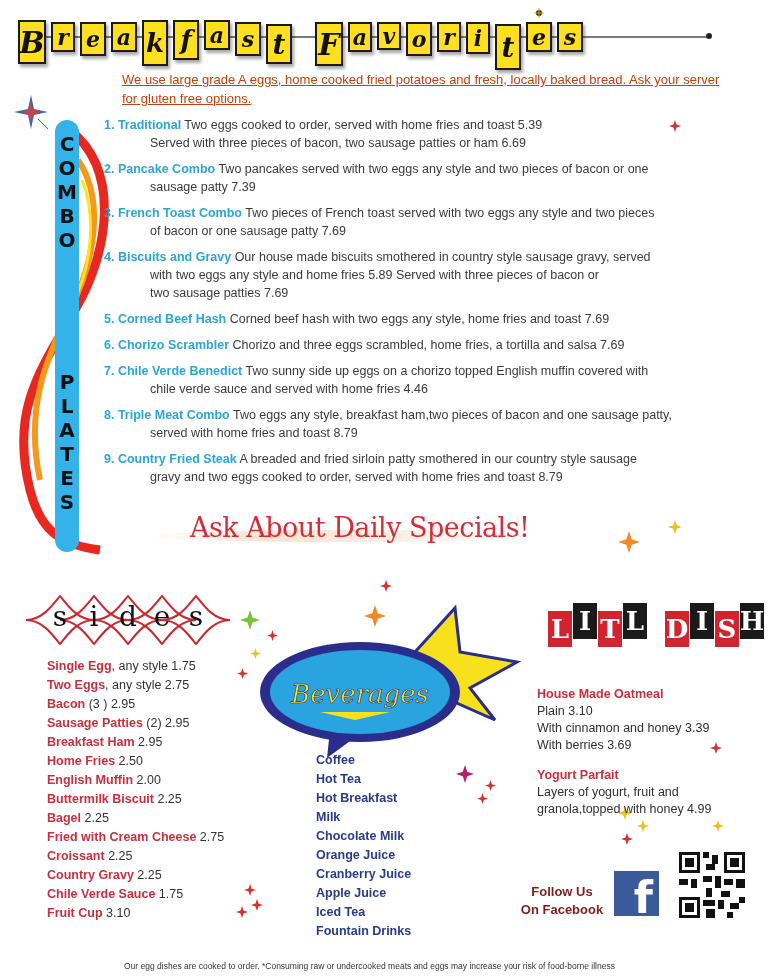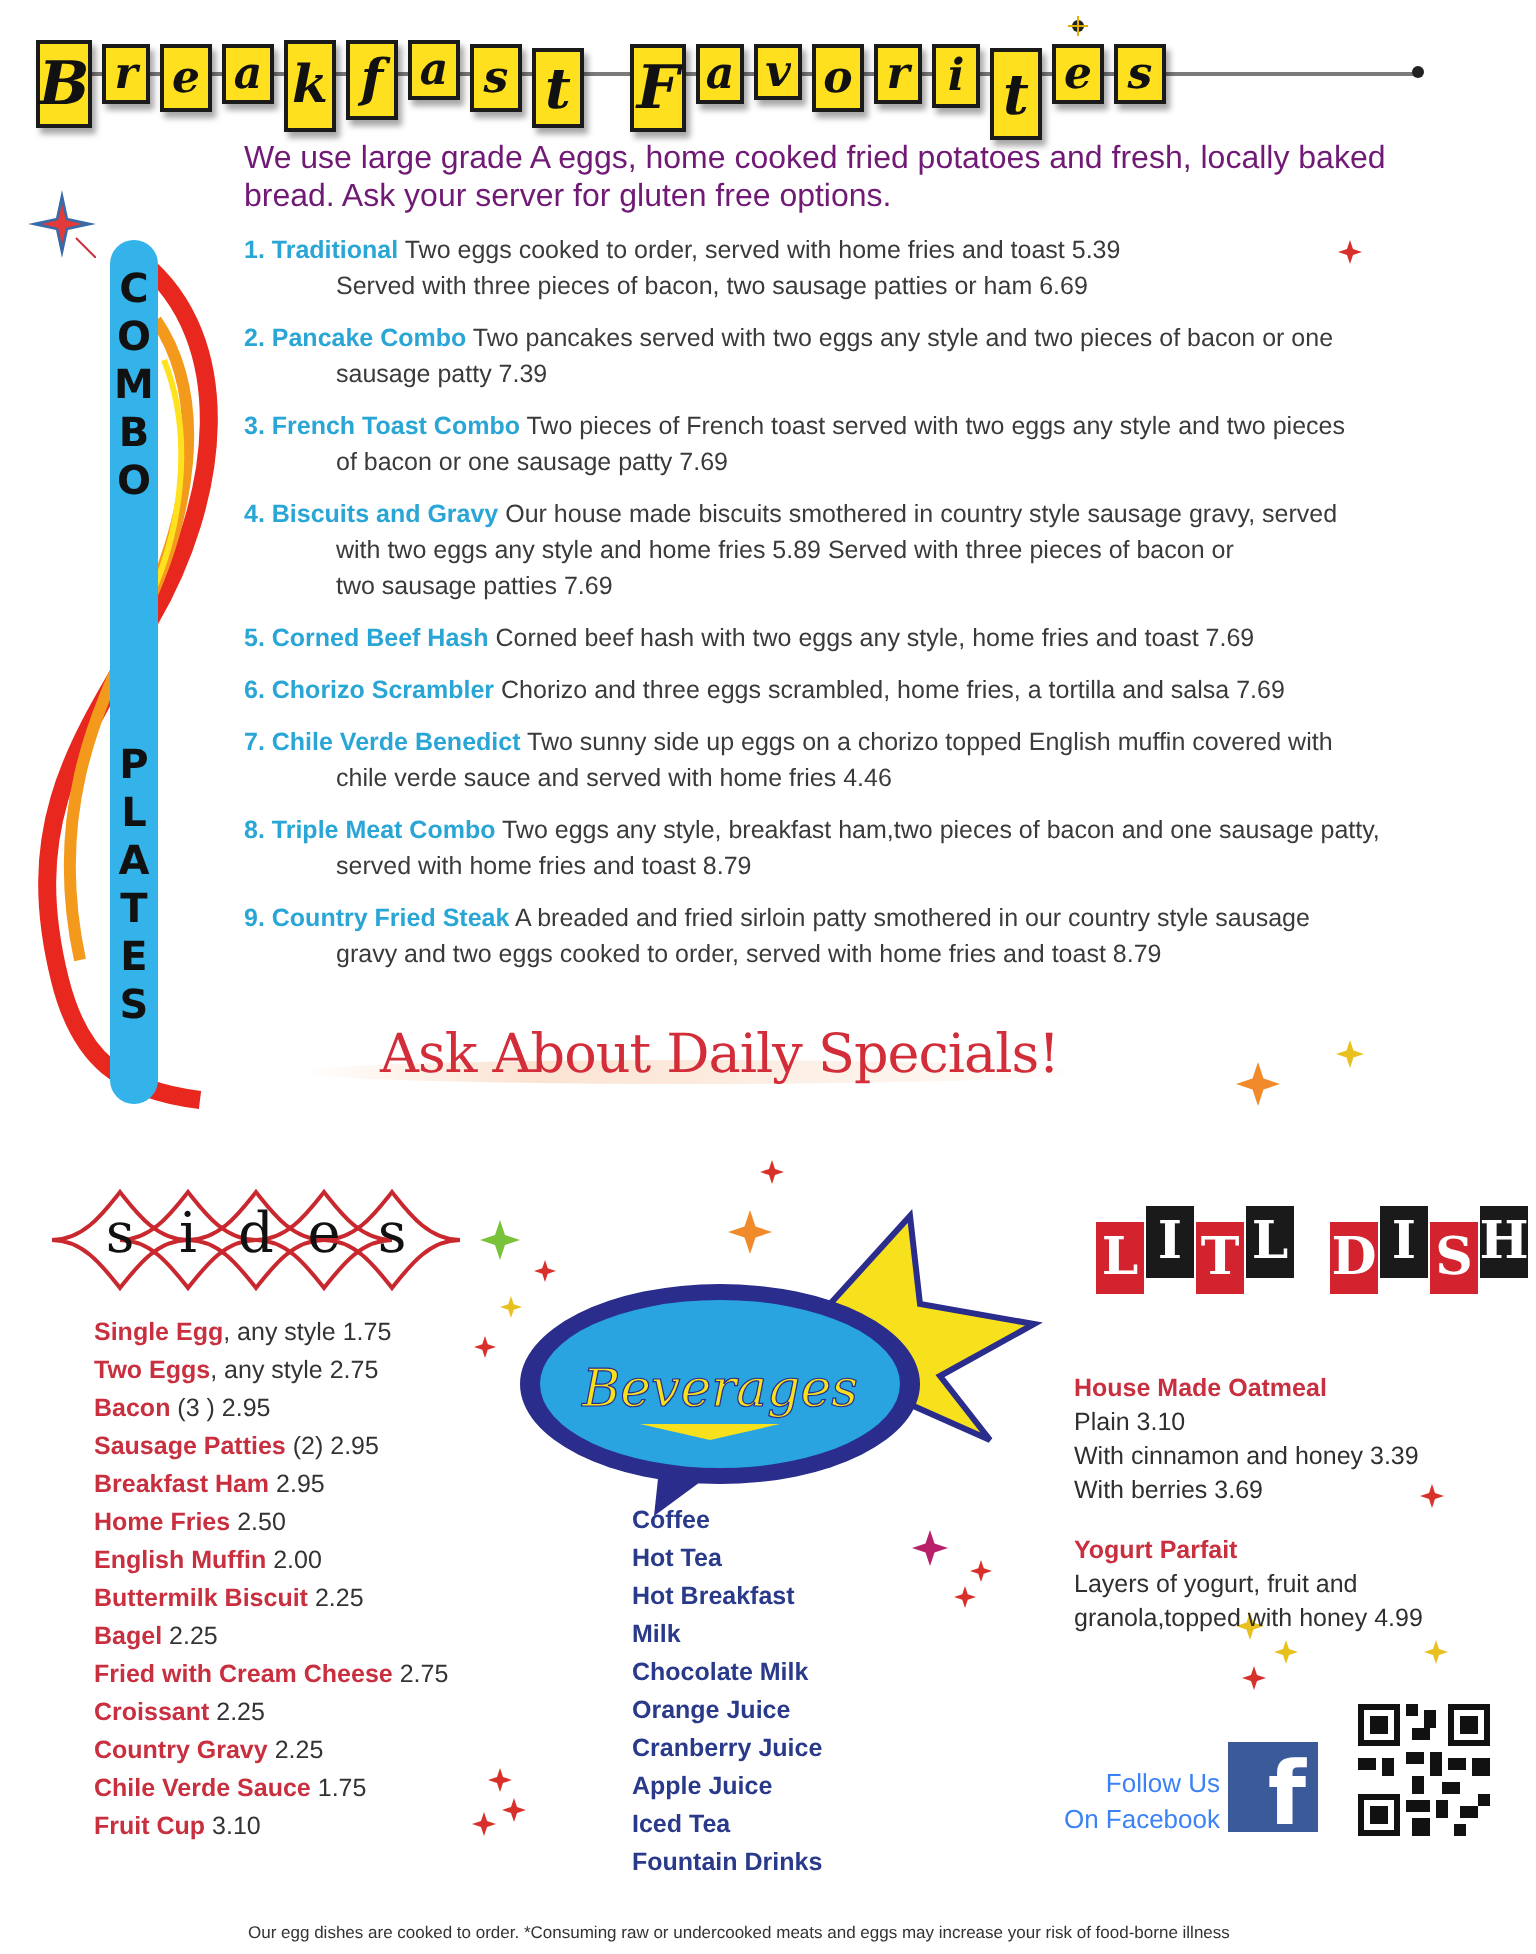--- a/index.html
+++ b/index.html
@@ -14,31 +14,31 @@
   .tile {
     background: #ffe01f; border: 2px solid #1a1a1a; box-shadow: 2px 3px 3px rgba(0,0,0,.35);
     display: flex; align-items: center; justify-content: center;
     font-family: "DejaVu Serif", serif; font-weight: bold; font-style: italic; color: #111;
     margin-right: 5px;
   }
   .tile.gap { margin-left: 18px; }
   .spark-top { position: absolute; left: 516px; top: 0; width: 10px; height: 10px; }
 
   
-  .intro { position: absolute; left: 122px; top: 70px; width: 600px; font-size: 16px; line-height: 19px; color: #701a75; }
+  .intro { position: absolute; left: 122px; top: 70px; width: 600px; font-size: 13px; line-height: 19px; color: #c2410c; text-decoration: underline; }
 
   
   .combo-pole { position: absolute; left: 55px; top: 120px; width: 24px; height: 432px; background: #34b3ea; border-radius: 12px; }
   .pole-text { position: absolute; left: 0; width: 24px; display: flex; flex-direction: column; align-items: center;
     font-family: "DejaVu Sans", sans-serif; font-weight: bold; color: #111; font-size: 20px; line-height: 24px; }
   .swoosh { position: absolute; left: 0; top: 90px; width: 110px; height: 470px; }
   .compass { position: absolute; left: 14px; top: 95px; width: 34px; height: 34px; }
 
   
-  .combo-list { position: absolute; left: 122px; top: 116px; width: 630px; }
+  .combo-list { position: absolute; left: 104px; top: 116px; width: 630px; }
   .combo { font-size: 12.5px; line-height: 18px; color: #3a3a3a; margin-bottom: 8px; }
   .combo .name { color: #2aa6d6; font-weight: bold; }
   .combo .cont { display: block; padding-left: 46px; }
 
   
   .specials { position: absolute; left: 150px; top: 500px; width: 400px; height: 65px; }
   .specials .streak { position: absolute; left: 0; top: 30px; width: 390px; height: 12px;
     background: linear-gradient(90deg, rgba(255,235,210,.0), rgba(250,215,190,.7) 30%, rgba(250,230,215,.4) 80%, rgba(255,255,255,0)); border-radius: 50%; }
   .specials .text { position: absolute; left: 40px; top: 12px; font-family: "DejaVu Serif", serif; font-size: 27px; color: #d22d38; letter-spacing: -0.5px; }
 
@@ -57,21 +57,21 @@
   .dish-title { position: absolute; left: 548px; top: 603px; height: 46px; display: flex; align-items: flex-start; }
   .dtile { width: 24px; display: flex; align-items: center; justify-content: center; font-family: "DejaVu Serif", serif;
     font-size: 26px; font-weight: bold; color: #fff; margin-right: 1px; }
   .dtile.red { background: #d3232e; height: 36px; margin-top: 8px; }
   .dtile.black { background: #1a1a1a; height: 36px; }
   .dtile.space { width: 16px; background: transparent; }
   .dish-block { position: absolute; left: 537px; width: 225px; font-size: 12.5px; line-height: 17px; color: #2f2f2f; }
   .dish-block .name { color: #c83040; font-weight: bold; display: block; margin-top: 27px; }
 
   
-  .follow { position: absolute; left: 514px; top: 883px; width: 96px; font-size: 13px; line-height: 18px; color: #3b82f6; text-align: right; }
+  .follow { position: absolute; left: 514px; top: 883px; width: 96px; font-size: 13px; line-height: 18px; color: #7f1d1d; text-align: center; font-weight: bold; }
   .fb-logo { position: absolute; left: 614px; top: 871px; width: 45px; height: 45px; background: #3b5a9a; }
   .fb-logo span { position: absolute; right: 6px; bottom: -4px; font-family: "DejaVu Sans", sans-serif; font-weight: bold; font-size: 44px; color: #fff; line-height: 1; }
   .qr { position: absolute; left: 679px; top: 852px; width: 66px; height: 66px; }
 
   
   .footer { position: absolute; left: 124px; top: 961px; width: 640px; font-size: 8.5px; color: #333; white-space: nowrap; }
 
   .sparkle { position: absolute; }
 </style>
 </head>

